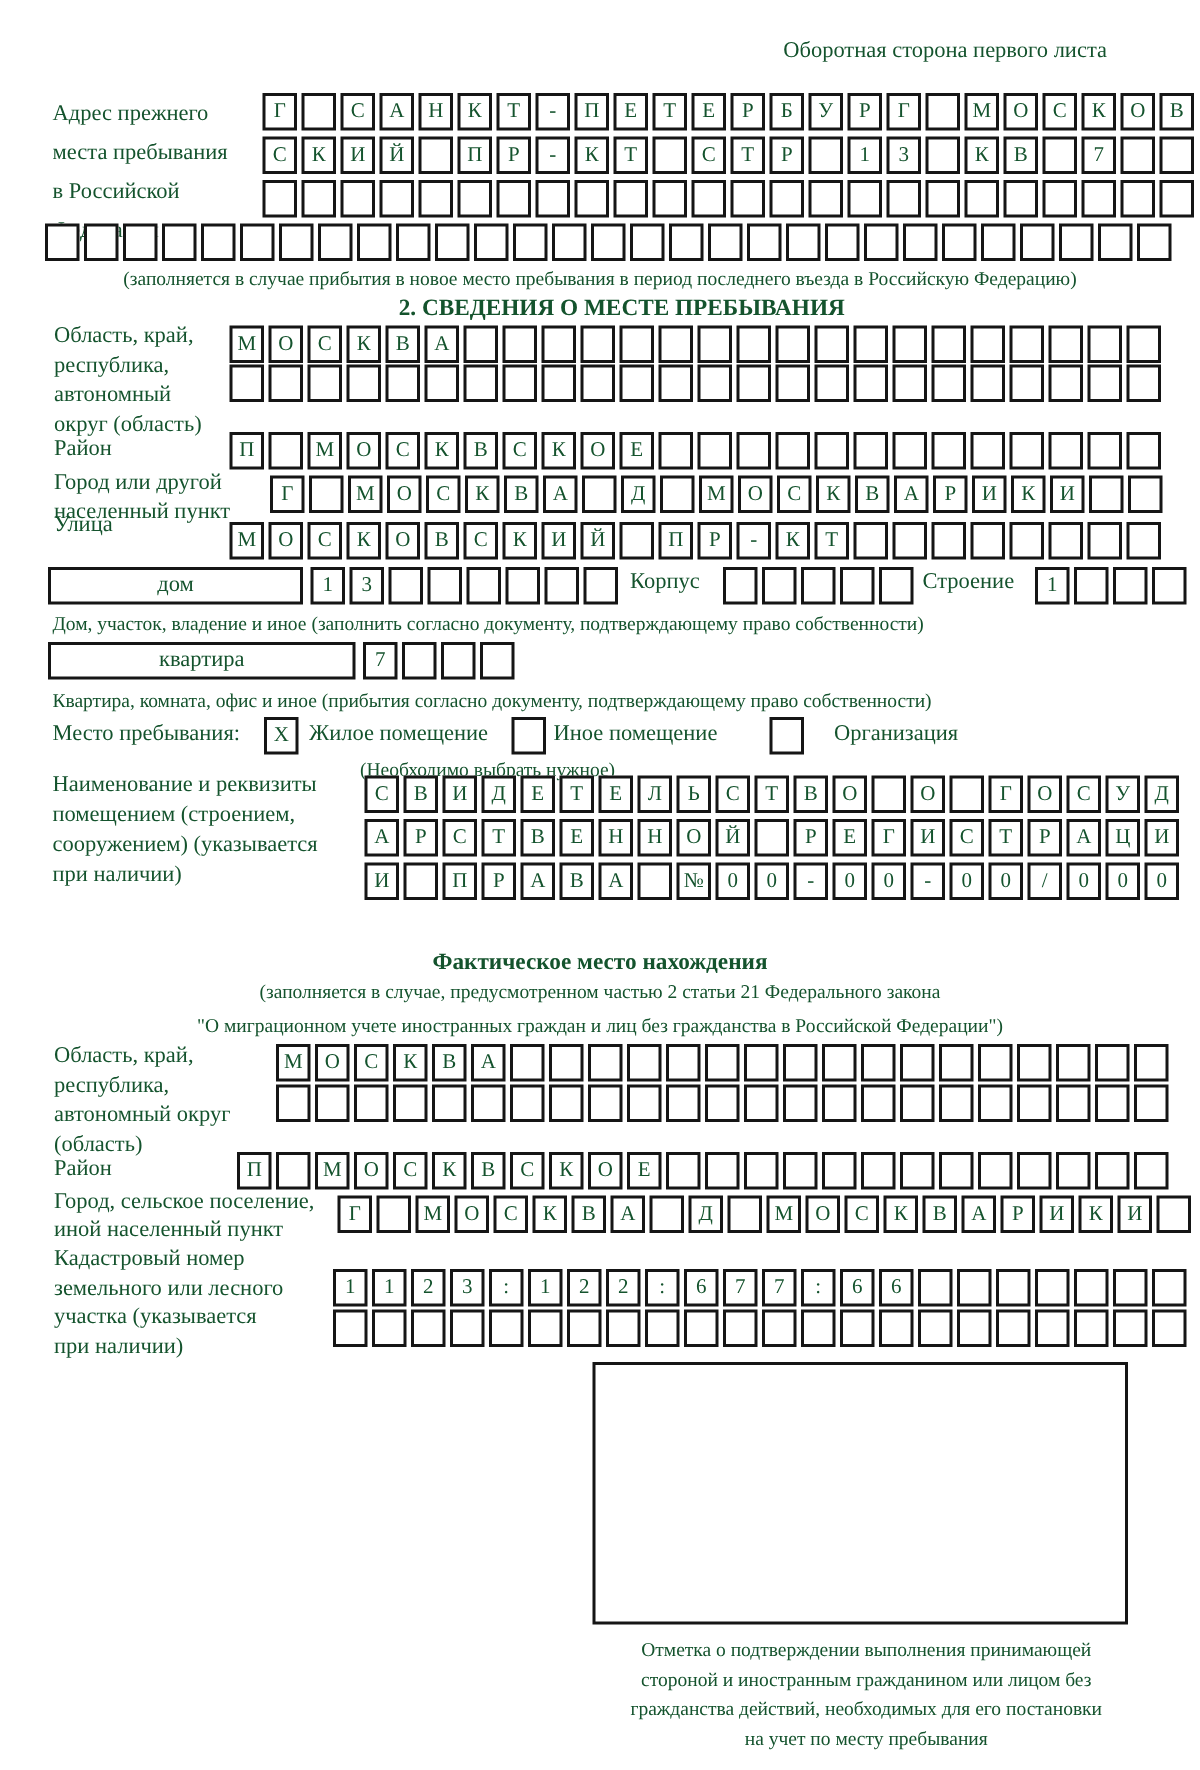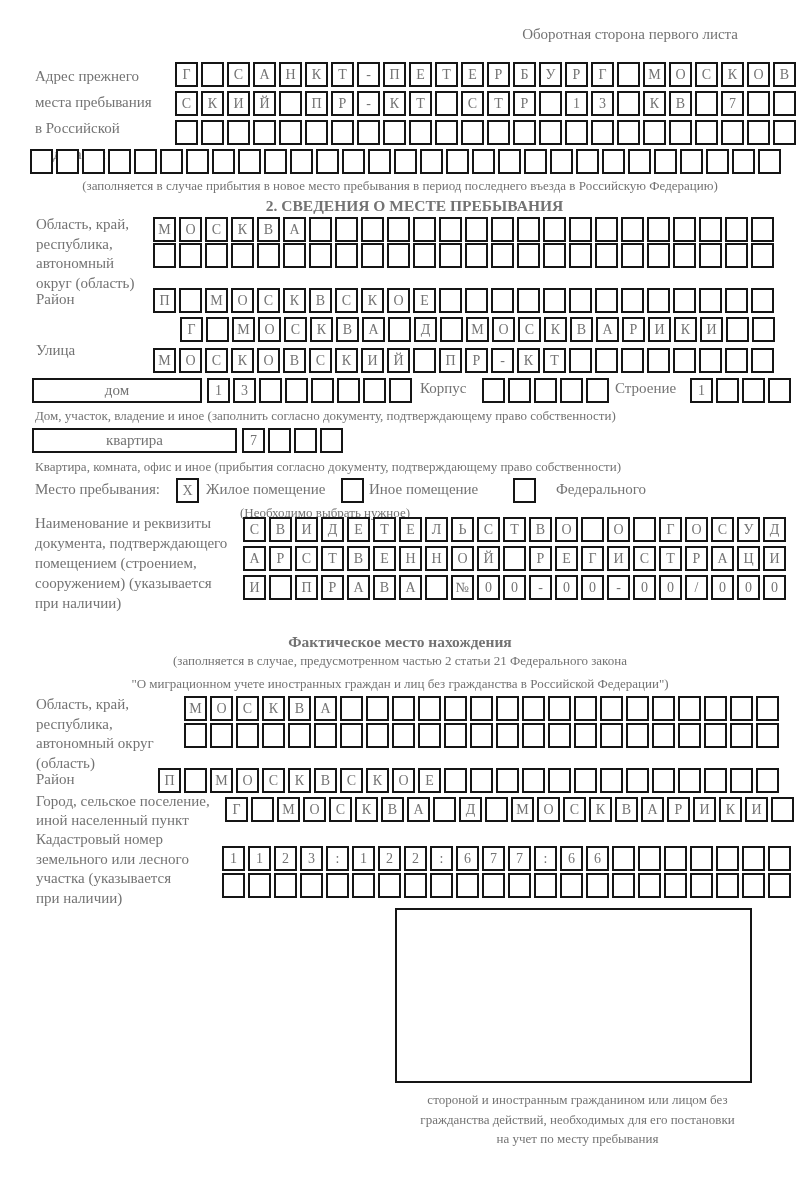--- a/index.html
+++ b/index.html
@@ -1,16 +1,16 @@
 <!DOCTYPE html>
 <html><head>
 <meta charset="utf-8">
 <style>
   html,body{margin:0;padding:0;background:#ffffff;}
-  #page{position:relative;width:800px;height:1180px;background:#ffffff;color:#737373;
+  #page{position:relative;width:800px;height:1180px;background:#ffffff;color:#14532d;
         font-family:"Liberation Serif", "DejaVu Serif", serif;overflow:hidden;}
   .abs{position:absolute;}
   .lbl{font-size:15px;white-space:nowrap;}
   .lines div{white-space:nowrap;}
   .note{font-size:13px;white-space:nowrap;}
   .center{left:0;right:0;text-align:center;}
   .title{font-weight:bold;font-size:15.5px;}
   .cellrow{display:flex;gap:3px;white-space:nowrap;}
   .cell{flex:none;width:19px;height:21px;border:2px solid #151515;display:inline-block;
         text-align:center;font-size:14px;line-height:21px;overflow:hidden;background:#fff;}
@@ -225,20 +225,24 @@
       <span class="cell"></span>
       <span class="cell"></span>
       <span class="cell"></span>
       <span class="cell"></span>
       <span class="cell"></span>
       <span class="cell"></span>
       <span class="cell"></span>
       <span class="cell"></span>
     </div>
 
+  <div class="abs lbl lines" style="left:36px;top:313px;line-height:18.5px;">
+    <div>Город или другой</div>
+    <div>населенный пункт</div>
+  </div>
   <div class="abs cellrow" style="left:180px;top:317px;">
       <span class="cell">Г</span>
       <span class="cell"></span>
       <span class="cell">М</span>
       <span class="cell">О</span>
       <span class="cell">С</span>
       <span class="cell">К</span>
       <span class="cell">В</span>
       <span class="cell">А</span>
       <span class="cell"></span>
@@ -322,26 +326,25 @@
       <span class="cell"></span>
     </div>
   <div class="abs note" style="left:35px;top:459px;">Квартира, комната, офис и иное (прибытия согласно документу, подтверждающему право собственности)</div>
 
   <div class="abs lbl" style="left:35px;top:481px;">Место пребывания:</div>
   <span class="abs cell" style="left:176px;top:478px;">X</span>
   <div class="abs lbl" style="left:206px;top:481px;">Жилое помещение</div>
   <span class="abs cell" style="left:341px;top:478px;"></span>
   <div class="abs lbl" style="left:369px;top:481px;">Иное помещение</div>
   <span class="abs cell" style="left:513px;top:478px;"></span>
-  <div class="abs lbl" style="left:556px;top:481px;">Федерального</div>
+  <div class="abs lbl" style="left:556px;top:481px;">Организация</div>
   <div class="abs note" style="left:240px;top:505px;">(Необходимо выбрать нужное)</div>
 
   <div class="abs lbl lines" style="left:35px;top:513px;line-height:20px;">
     <div>Наименование и реквизиты</div>
-    <div>документа, подтверждающего</div>
     <div>помещением (строением,</div>
     <div>сооружением) (указывается</div>
     <div>при наличии)</div>
   </div>
   <div class="abs cellrow" style="left:243px;top:517px;">
       <span class="cell">С</span>
       <span class="cell">В</span>
       <span class="cell">И</span>
       <span class="cell">Д</span>
       <span class="cell">Е</span>
@@ -577,18 +580,19 @@
       <span class="cell"></span>
       <span class="cell"></span>
       <span class="cell"></span>
       <span class="cell"></span>
       <span class="cell"></span>
       <span class="cell"></span>
     </div>
 
   <div class="abs stampbox" style="left:395px;top:908px;width:353px;height:171px;"></div>
   <div class="abs note cap" style="left:390px;top:1090px;width:375px;text-align:center;line-height:19.5px;">
+    <div>Отметка о подтверждении выполнения принимающей</div>
     <div>стороной и иностранным гражданином или лицом без</div>
     <div>гражданства действий, необходимых для его постановки</div>
     <div>на учет по месту пребывания</div>
   </div>
 
 </div>
 
 </body></html>

